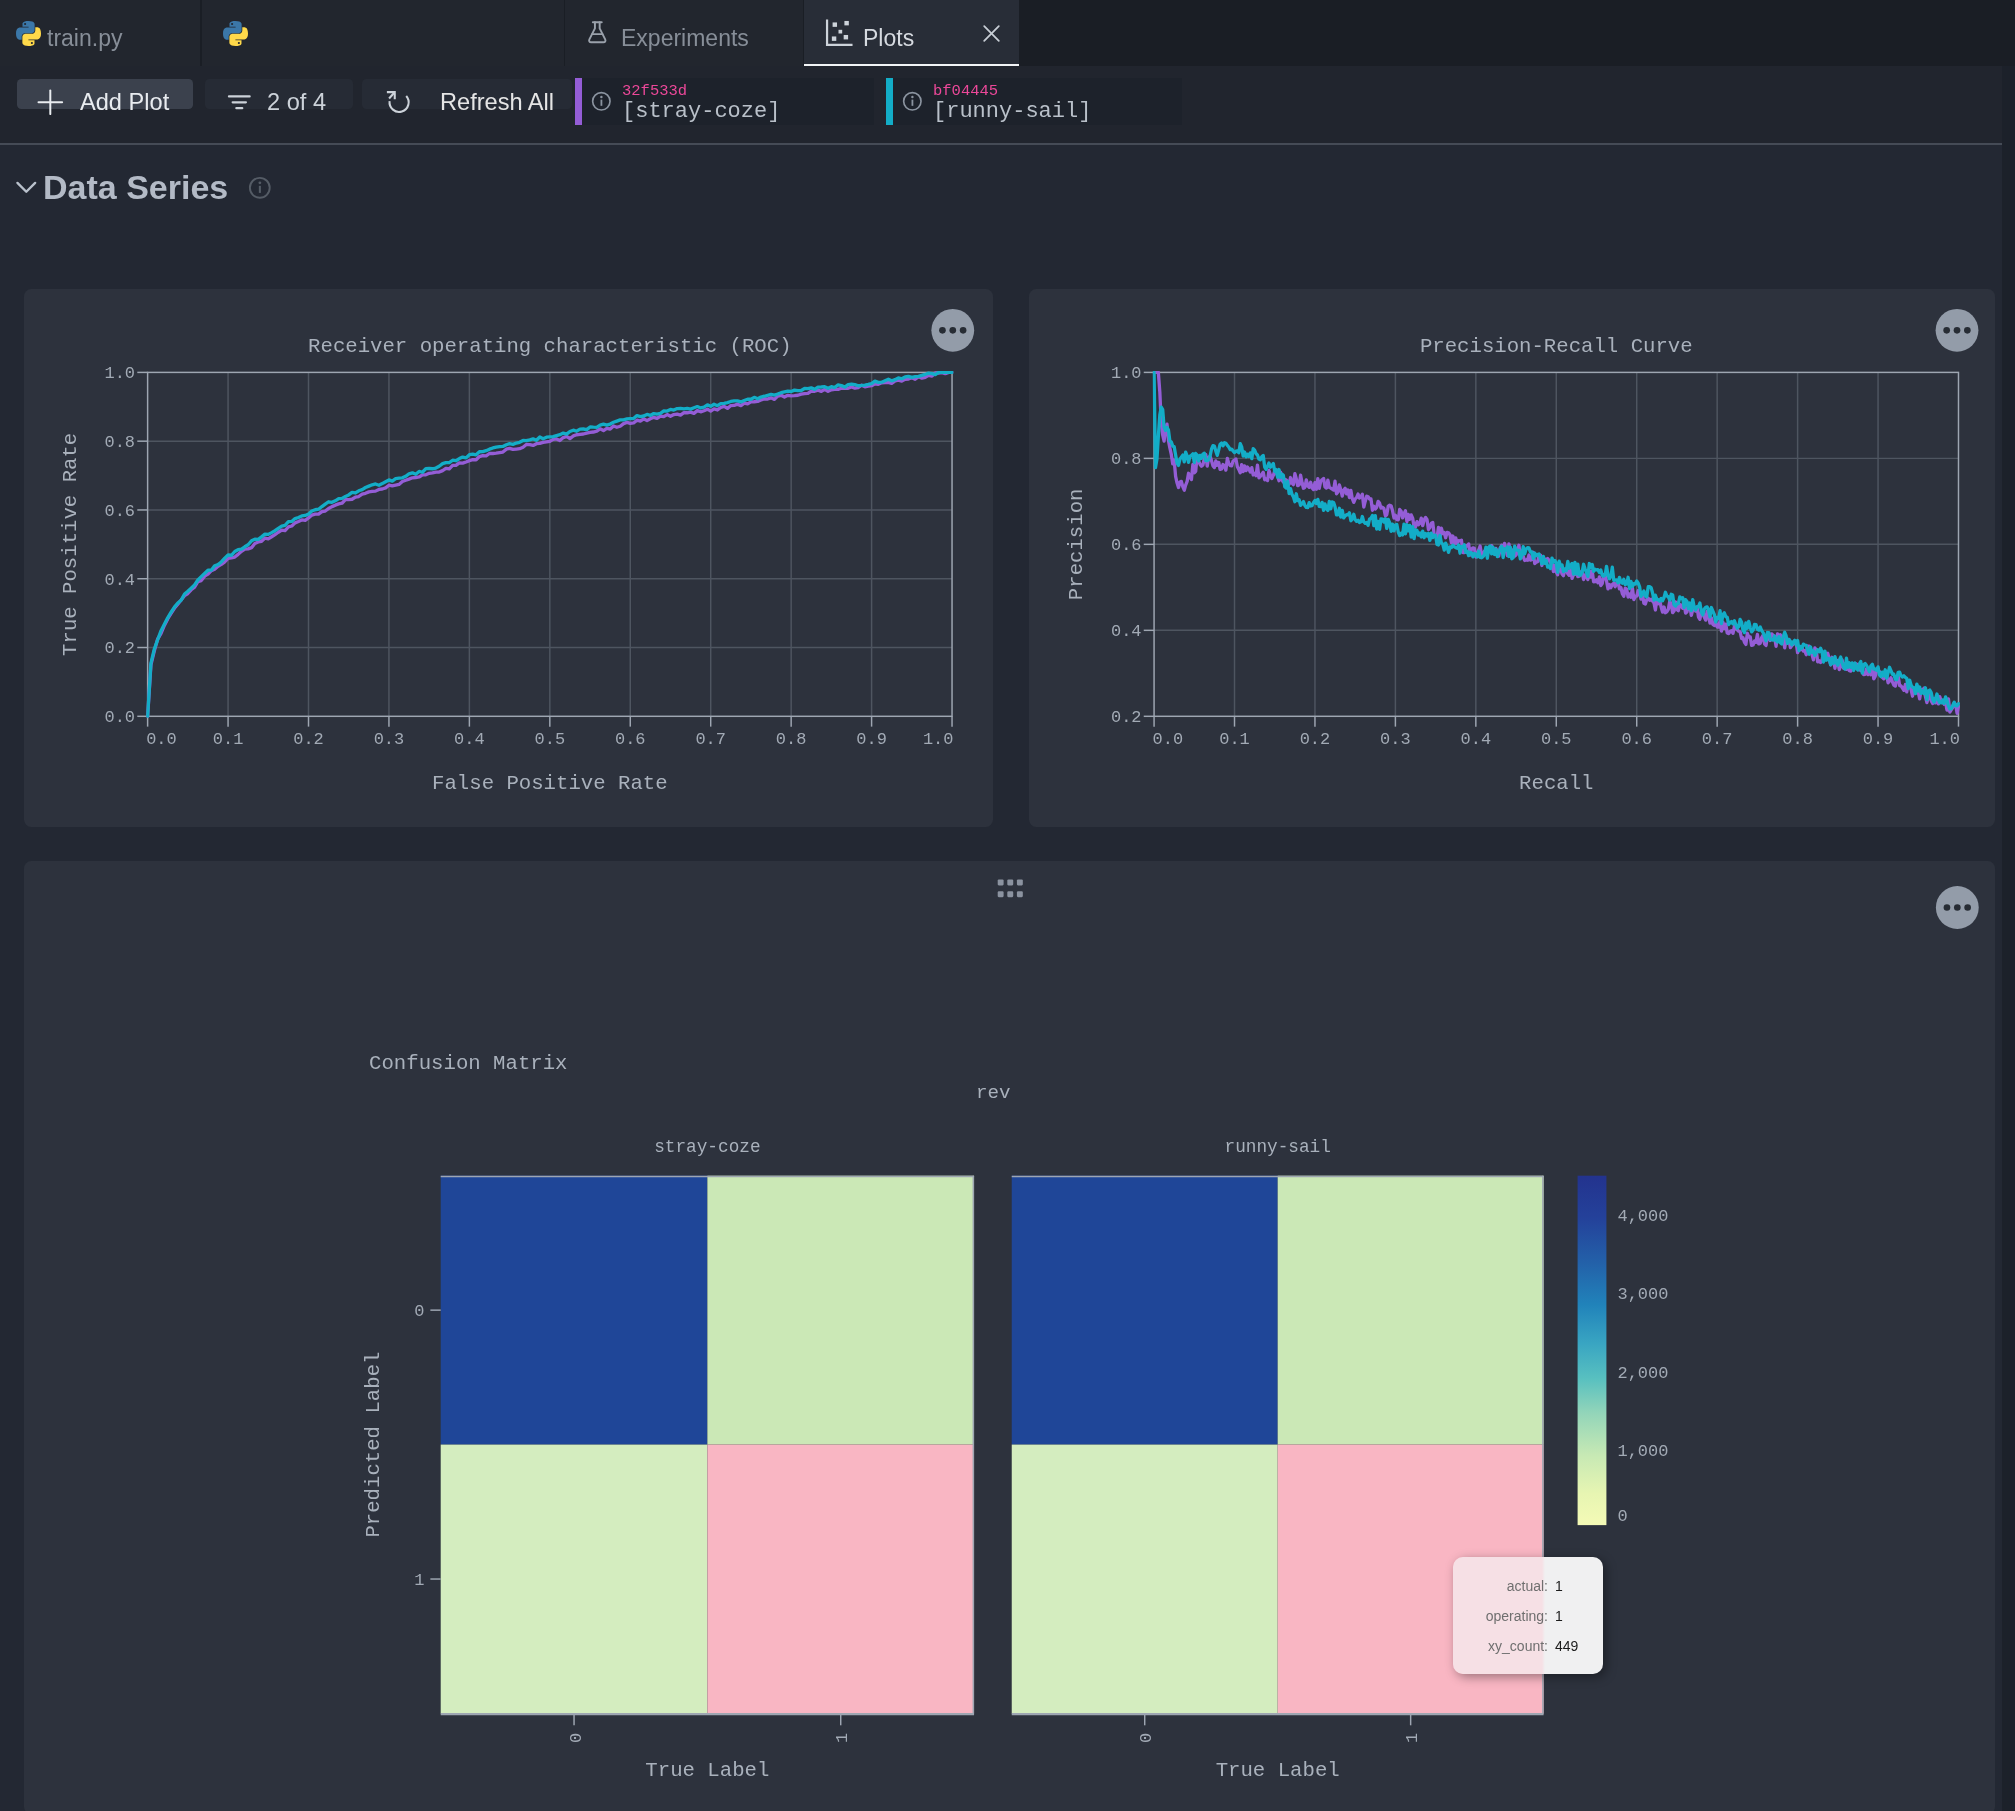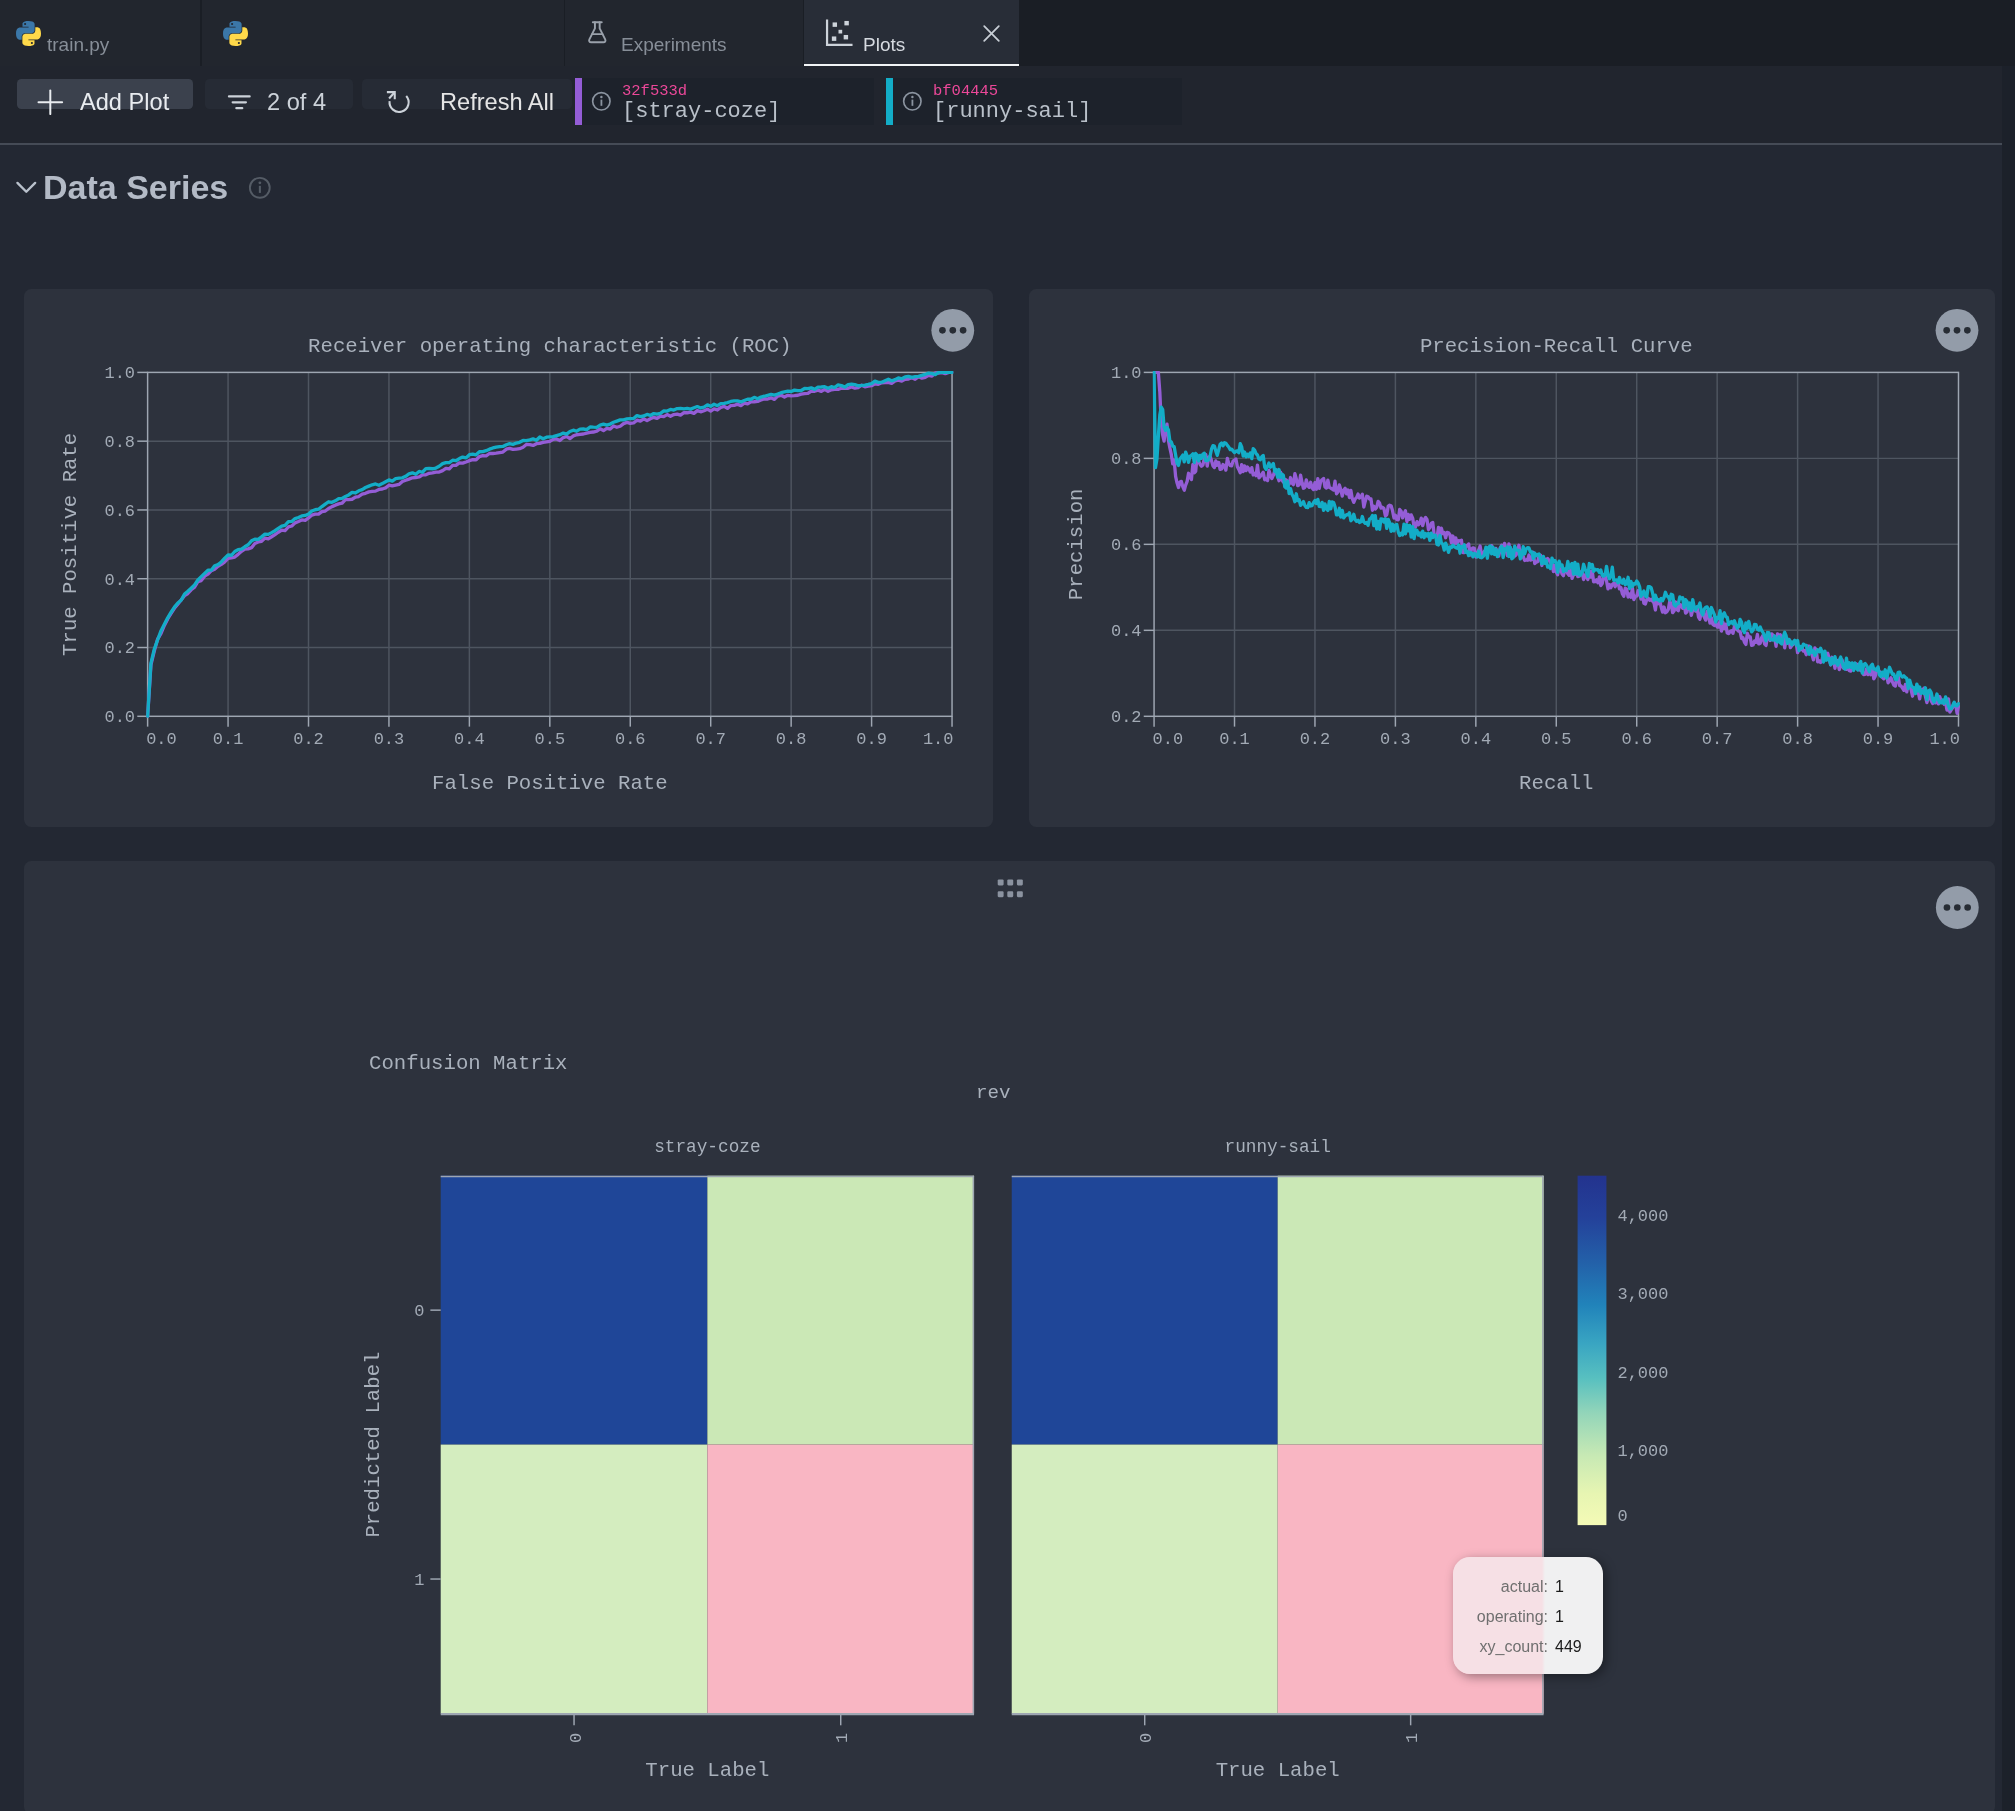--- a/index.html
+++ b/index.html
@@ -1,34 +1,34 @@
 <!DOCTYPE html>
 <html style="font-size:11.8px"><head><meta charset="utf-8"><style>
 
 * { margin:0; padding:0; box-sizing:border-box; }
 html,body { width:2015px; height:1811px; overflow:hidden; }
 body { background:#232833; font-family:"Liberation Sans", sans-serif; position:relative; }
 .abs { position:absolute; }
 .tabbar { left:0; top:0; width:2015px; height:66px; background:#1a1e25; }
 .tab { position:absolute; top:0; height:66px; background:#22262e; }
 .tab.active { background:#282d37; }
-.tab .lbl { position:absolute; top:12px; line-height:66px; font-size:19px; color:#878e98; white-space:nowrap; }
+.tab .lbl { position:absolute; top:5px; line-height:66px; font-size:23px; color:#878e98; white-space:nowrap; }
 .tab.active .lbl { color:#d6dae0; }
 .toolbar { left:0; top:66px; width:2015px; height:78px; background:#21252e; }
 .btn { position:absolute; top:13.3px; height:30px; border-radius:4.4px; }
 .btn .t { position:absolute; top:0; line-height:46px; font-size:23.6px; white-space:nowrap; }
 .sep { left:0; top:143px; width:2015px; height:2.2px; background:#454b56; }
 .card { position:absolute; background:#2d323d; border-radius:7.4px; }
 .badge { position:absolute; top:78px; height:47px; background:#1d222b; }
 .badge .bar { position:absolute; left:0; top:0; width:6.6px; height:47px; }
 .badge .h { position:absolute; font-family:"Liberation Mono",monospace; font-size:15.5px; color:#ec4899; top:4.4px; }
 .badge .n { position:absolute; font-family:"Liberation Mono",monospace; font-size:22px; color:#b9c0c9; top:20.7px; }
 .tooltip { position:absolute; left:1453px; top:1557px; width:150px; height:117px;
   background:linear-gradient(90deg, #f6e0e5 0px, #f6e0e5 89px, #f0f0f1 92px, #f0f0f1 100%);
-  border-radius:17px; box-shadow:3px 3px 10.3px rgba(0,0,0,0.38); font-size:16px; }
+  border-radius:10px; box-shadow:3px 3px 10.3px rgba(0,0,0,0.38); font-size:14px; }
 .tooltip .row { position:absolute; left:0; width:100%; line-height:17.7px; }
 .tooltip .k { position:absolute; right:55px; color:#6f6f6f; }
 .tooltip .v { position:absolute; left:102px; color:#1b1b1b; }
 
 </style></head><body>
 <div class="abs tabbar"></div>
 <div class="tab" style="left:0px;width:200px">
 <svg width="25" height="25" viewBox="0 0 110 110" style="position:absolute;left:16.3px;top:20.7px">
       <path fill="#3b77a8" d="M54.9 0C26.8 0 28.6 12.2 28.6 12.2l.03 12.6h26.8v3.8H17.9S0 26.6 0 54.9c0 28.4 15.7 27.4 15.7 27.4h9.4V69.2s-.5-15.7 15.4-15.7h26.6s14.9.2 14.9-14.4V15S84.3 0 54.9 0zM40.1 8.5a4.8 4.8 0 1 1 0 9.6 4.8 4.8 0 0 1 0-9.6z"></path>
       <path fill="#ffd94a" d="M55.1 110c28.1 0 26.3-12.2 26.3-12.2l-.03-12.6H54.6v-3.8h37.5s17.9 2 17.9-26.3c0-28.4-15.7-27.4-15.7-27.4h-9.4v13.1s.5 15.7-15.4 15.7H42.9s-14.9-.2-14.9 14.4V95s-2.3 15 27.1 15zm14.8-8.5a4.8 4.8 0 1 1 0-9.6 4.8 4.8 0 0 1 0 9.6z"></path>

